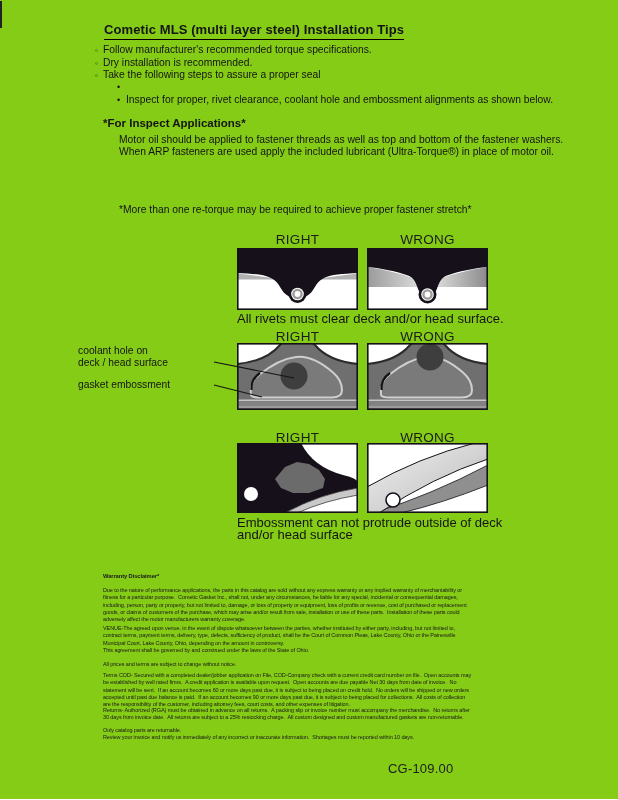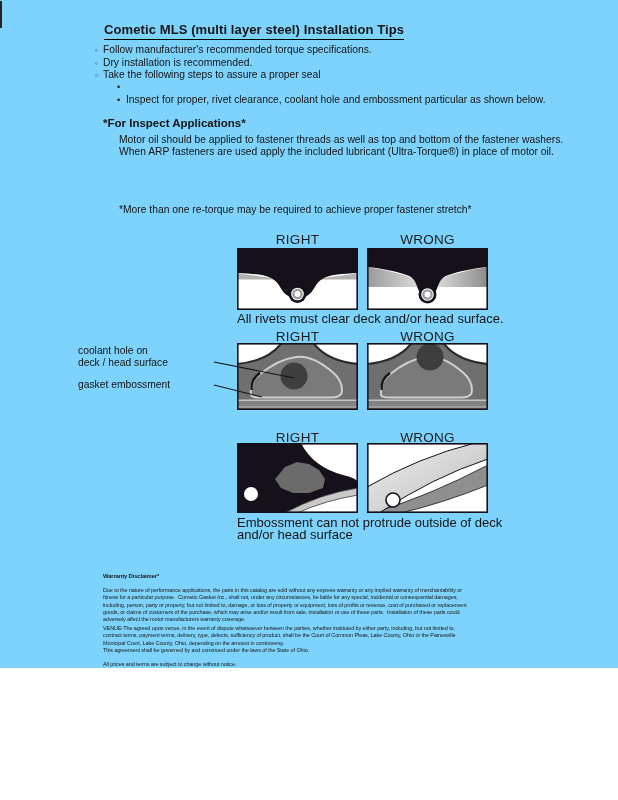--- a/index.html
+++ b/index.html
@@ -1,16 +1,16 @@
 <!DOCTYPE html>
 <html><head>
 <meta charset="utf-8">
 <style>
   html,body{margin:0;padding:0;background:#ffffff;}
-  .page{position:relative;width:618px;height:668px;background:#7dd3fc;overflow:hidden;
+  .page{position:relative;width:618px;height:799px;background:#84cc16;overflow:hidden;
         font-family:"Liberation Sans",sans-serif;color:#141414;}
   .abs{position:absolute;}
   .pre{white-space:pre;}
   .edge-mark{left:0;top:1px;width:2px;height:27px;background:#222;}
   .title{left:104px;top:22px;font-size:13px;font-weight:bold;border-bottom:1.6px solid #000;
          padding-bottom:2px;letter-spacing:.1px;}
   .tips{left:95px;top:44px;font-size:10.3px;line-height:11.7px;}
   .tip-line{display:flex;align-items:baseline;}
   .tip-line .marker{width:8px;font-size:8px;flex:none;}
   .tip-line.sub{padding-left:22px;}
@@ -50,21 +50,21 @@
     </div>
     <div class="tip-line">
       <span class="marker">◦</span>
       <span>Take the following steps to assure a proper seal</span>
     </div>
     <div class="tip-line sub">
       <span class="marker">•</span>
     </div>
     <div class="tip-line sub">
       <span class="marker">•</span>
-      <span>Inspect for proper, rivet clearance, coolant hole and embossment particular as shown below.</span>
+      <span>Inspect for proper, rivet clearance, coolant hole and embossment alignments as shown below.</span>
     </div>
   </div>
 
   <div class="abs diesel-h">*For Inspect Applications*</div>
   <div class="abs bodytext p1">Motor oil should be applied to fastener threads as well as top and bottom of the fastener washers.
 When ARP fasteners are used apply the included lubricant (Ultra-Torque®) in place of motor oil.</div>
   <div class="abs bodytext note">*More than one re-torque may be required to achieve proper fastener stretch*</div>
 
   <div class="abs dg-label" style="left:237px;top:232px;">RIGHT</div>
   <div class="abs dg-label" style="left:367px;top:232px;">WRONG</div>

